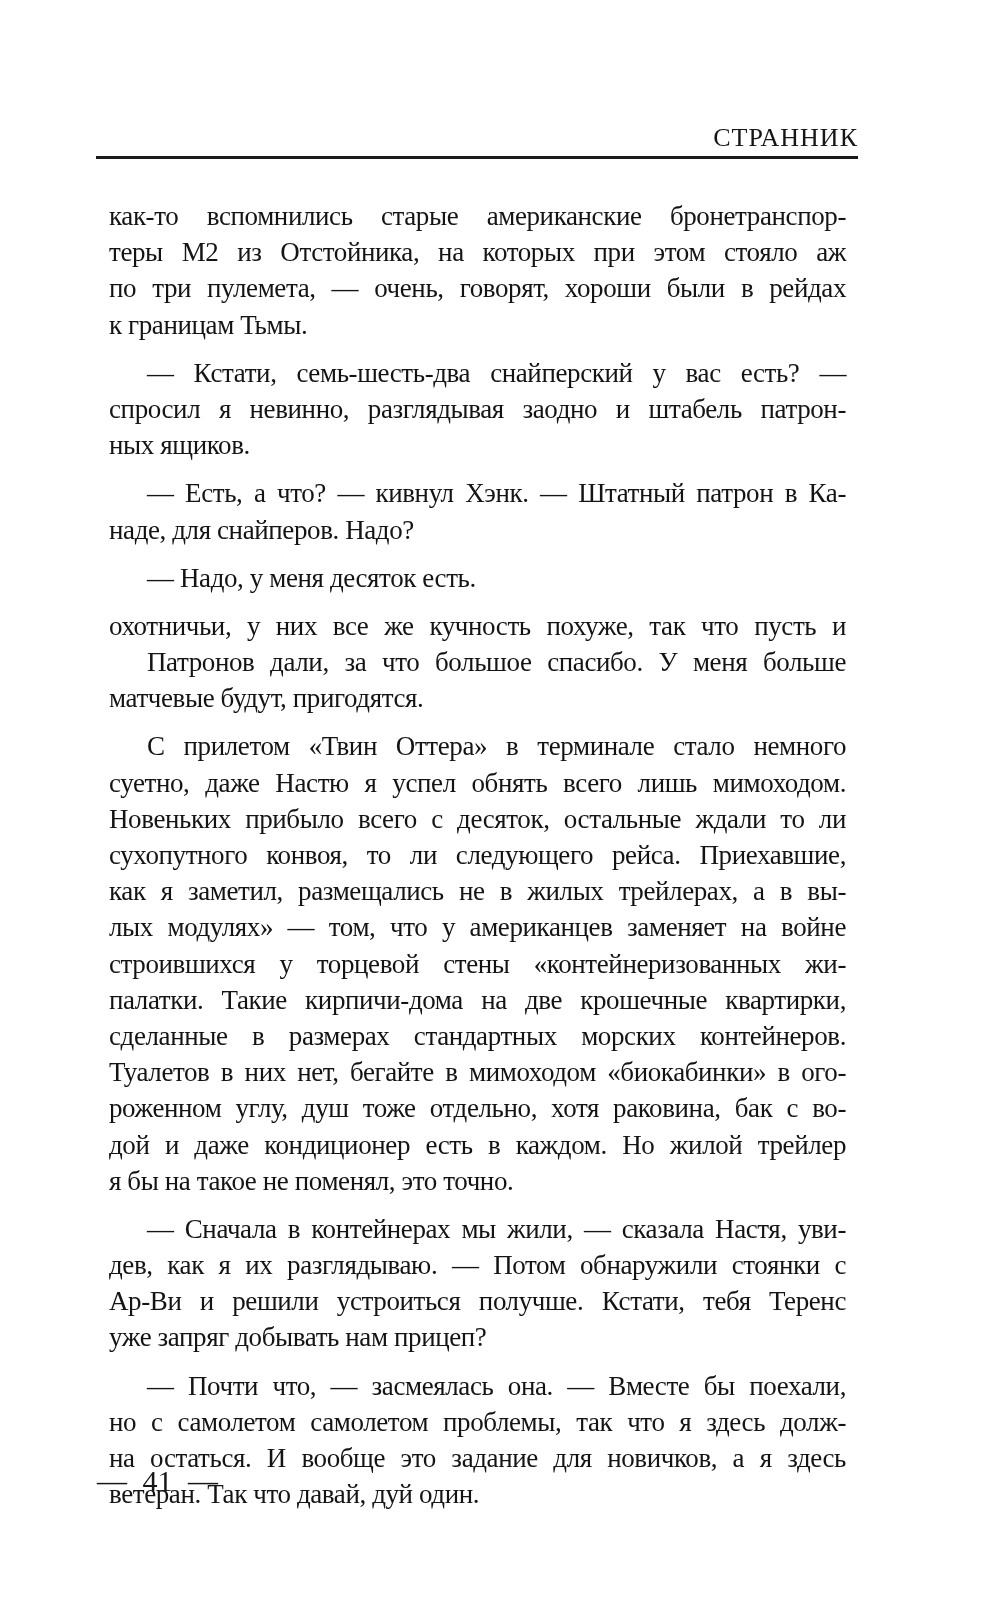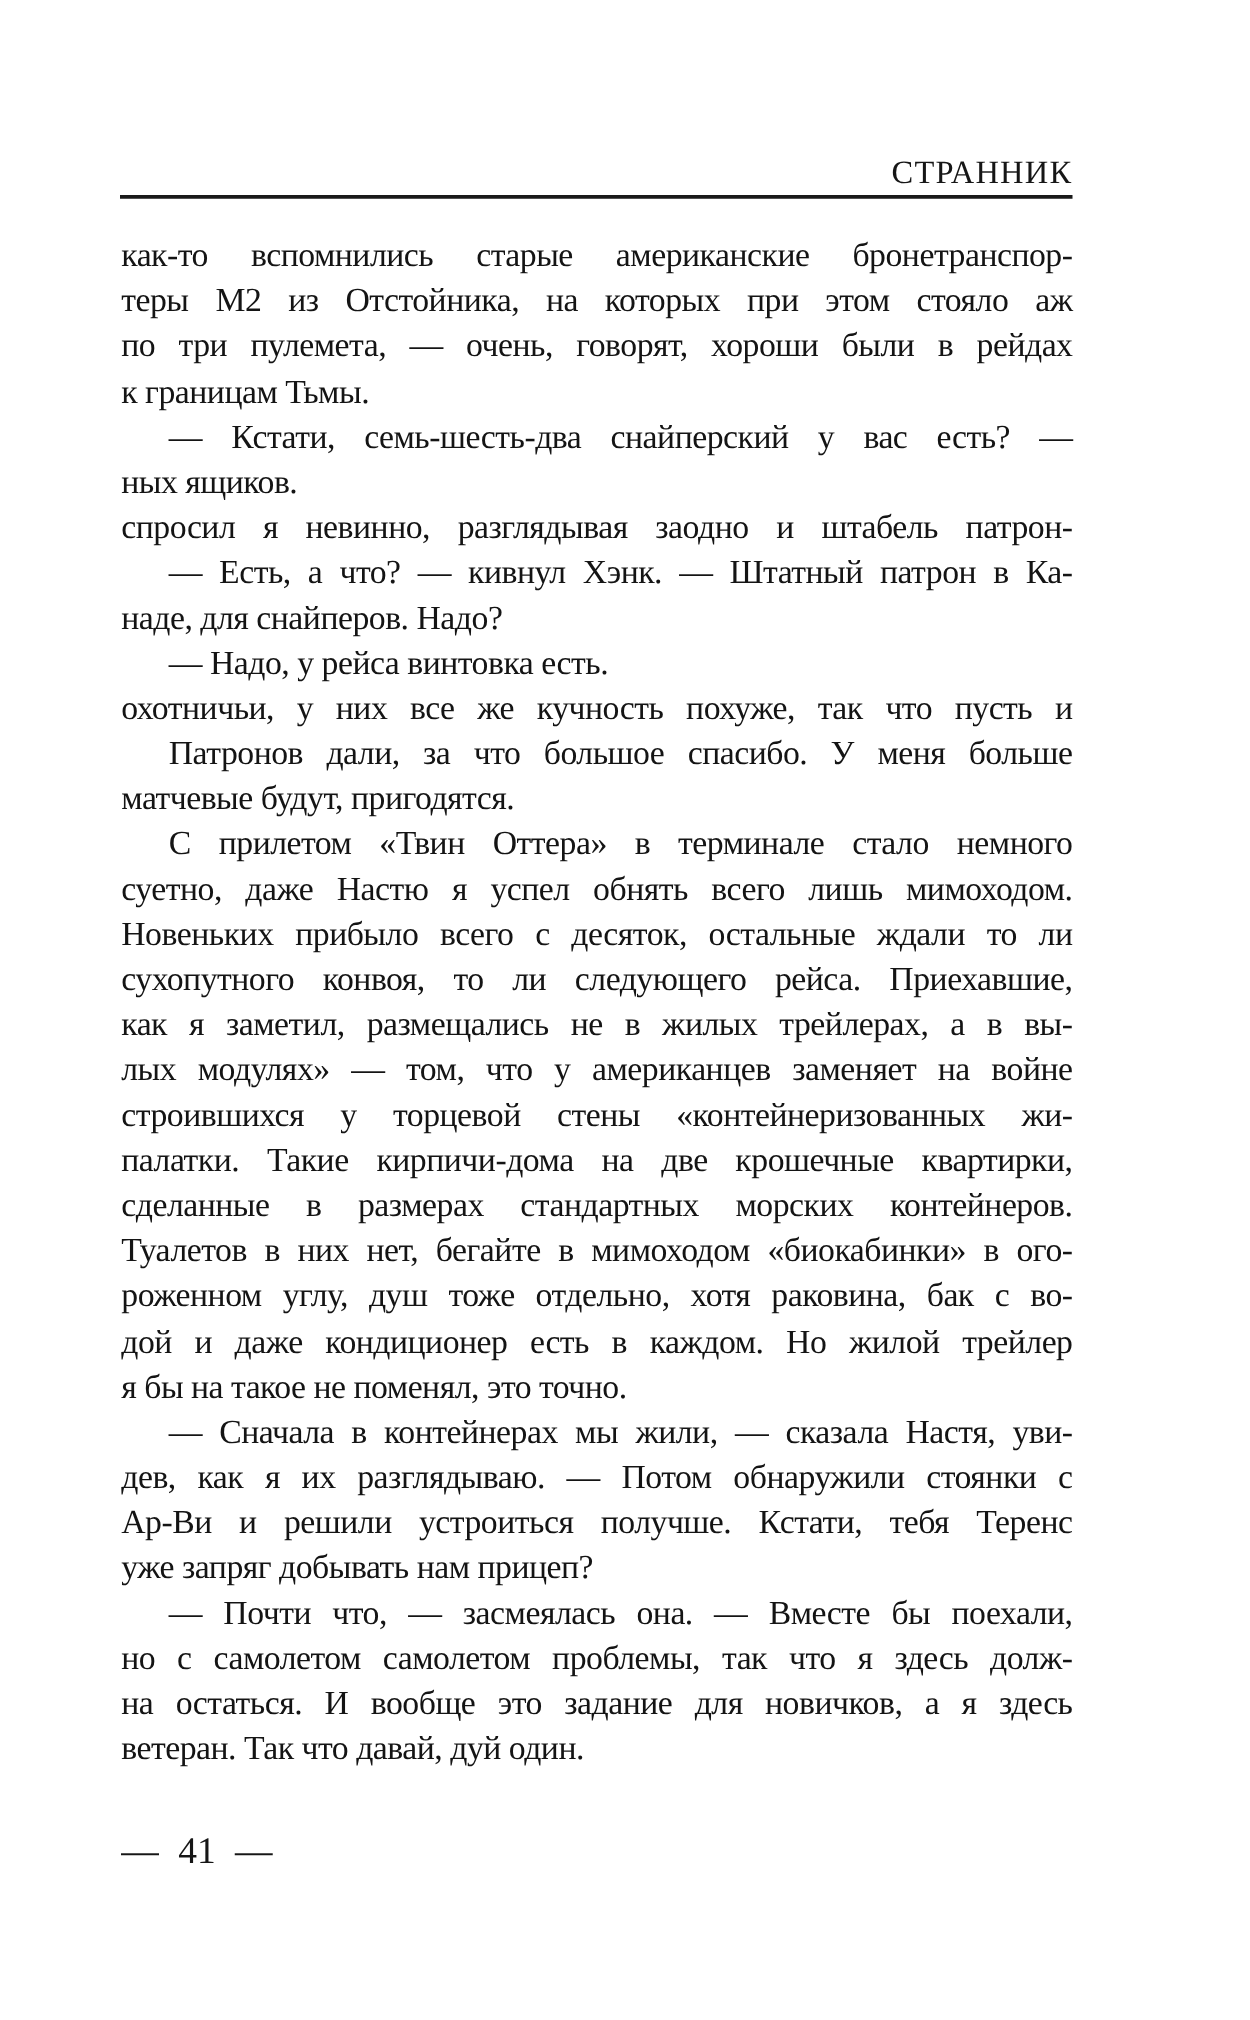--- a/index.html
+++ b/index.html
@@ -37,21 +37,21 @@
   }
   .body-text {
     position: absolute;
     left: 97px;
     top: 186px;
     width: 761px;
     font-size: 27px;
     letter-spacing: -0.4px;
     color: #141414;
   }
-  .paragraph { margin: 0; padding: 0; }
+  .paragraph { margin: 12px; padding: 0; }
   .line {
     height: 36.2px;
     line-height: 36.2px;
     text-align: justify;
     text-align-last: justify;
     overflow: visible;
     white-space: normal;
   }
   .line.last {
     text-align-last: left;
@@ -79,29 +79,29 @@
   <div class="head-rule"></div>
   <div class="body-text">
       <div class="paragraph">
         <div class="line">как-то вспомнились старые американские бронетранспор-</div>
         <div class="line">теры М2 из Отстойника, на которых при этом стояло аж</div>
         <div class="line">по три пулемета, — очень, говорят, хороши были в рейдах</div>
         <div class="line last">к границам Тьмы.</div>
       </div>
       <div class="paragraph">
         <div class="line indent">— Кстати, семь-шесть-два снайперский у вас есть? —</div>
+        <div class="line">спросил я невинно, разглядывая заодно и штабель патрон-</div>
         <div class="line last">ных ящиков.</div>
-        <div class="line">спросил я невинно, разглядывая заодно и штабель патрон-</div>
       </div>
       <div class="paragraph">
         <div class="line indent">— Есть, а что? — кивнул Хэнк. — Штатный патрон в Ка-</div>
         <div class="line last">наде, для снайперов. Надо?</div>
       </div>
       <div class="paragraph">
-        <div class="line last indent">— Надо, у рейса винтовка есть.</div>
+        <div class="line last indent">— Надо, у меня десяток есть.</div>
       </div>
       <div class="paragraph">
         <div class="line">охотничьи, у них все же кучность похуже, так что пусть и</div>
         <div class="line indent">Патронов дали, за что большое спасибо. У меня больше</div>
         <div class="line last">матчевые будут, пригодятся.</div>
       </div>
       <div class="paragraph">
         <div class="line indent">С прилетом «Твин Оттера» в терминале стало немного</div>
         <div class="line">суетно, даже Настю я успел обнять всего лишь мимоходом.</div>
         <div class="line">Новеньких прибыло всего с десяток, остальные ждали то ли</div>

